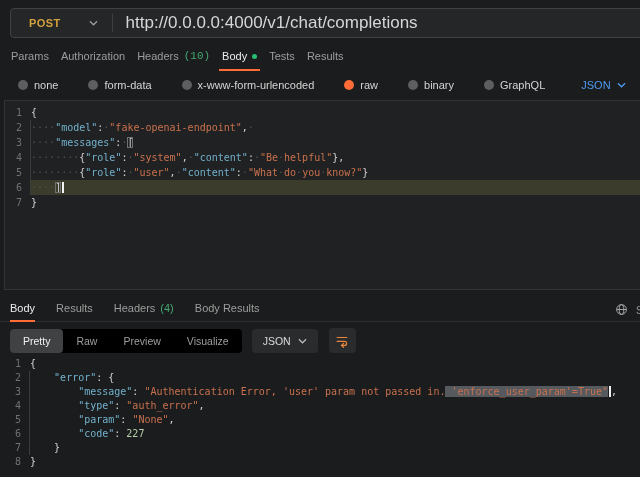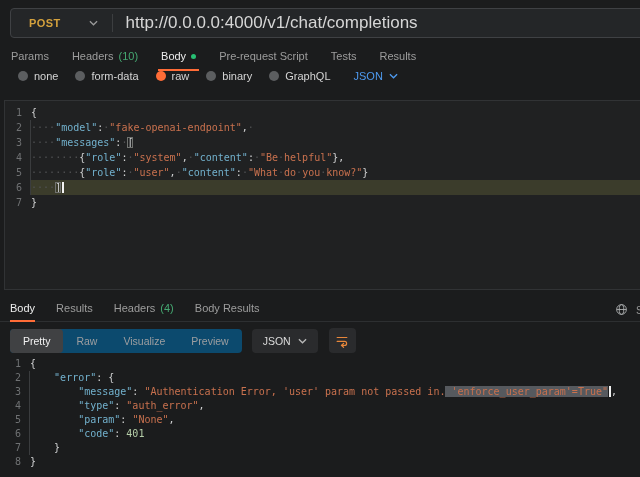--- a/index.html
+++ b/index.html
@@ -15,29 +15,29 @@
     position:absolute; left:10px; top:8px; width:636px; height:30px;
     background:#242628; border:1px solid #3f4144; border-radius:4px;
     display:flex; align-items:center;
   }
   .method { color:#d4a13d; font-weight:bold; font-size:11px; letter-spacing:.4px; padding:0 0 0 18px;text-align:center; }
   .method-chevron { color:#9a9a9a; margin-left:28px; display:flex; }
   .vdiv { width:1px; height:18px; background:#3c3e40; margin:0 13px 0 14px; }
   .url-text { color:#d6d6d6; font-size:17px; }
 
   
-  .req-tabs { position:absolute; left:11px; top:50px; display:flex; gap:23px; font-size:11px; color:#9d9d9d; }
+  .req-tabs { position:absolute; left:11px; top:50px; display:flex; gap:12px; font-size:11px; color:#9d9d9d; }
   .tab { position:relative; padding-bottom:9px; cursor:default; display:flex; align-items:center; gap:5px; }
-  .tab .count { color:#45a871; }
+  .tab .count { color:#45a871;font-family:Liberation Mono, monospace; }
   .tab.active { color:#ececec; }
   .tab.active::after { content:""; position:absolute; left:-3px; right:-3px; bottom:0; height:2px; background:#ff6c37; }
   .green-dot { width:5px; height:5px; border-radius:50%; background:#27bf73; display:inline-block; }
 
   
-  .modes { position:absolute; left:18px; top:70px; display:flex; gap:17px; align-items:center; font-size:11px; color:#d4d4d4; }
+  .modes { position:absolute; left:18px; top:79px; display:flex; gap:30px; align-items:center; font-size:11px; color:#d4d4d4; }
   .mode { display:flex; align-items:center; gap:6px; }
   .radio { width:10px; height:10px; border-radius:50%; background:#5c5e60; }
   .radio.sel { background:#ff6c37; }
   .json-select { color:#4e9af0; display:flex; align-items:center; gap:6px; margin-left:6px; font-size:11px; }
 
   
   .editor-box {
     position:absolute; left:4px; top:100px; width:640px; height:190px;
     border:1px solid #313335; background:#202122; padding-top:4px;
   }
@@ -62,21 +62,21 @@
   .rtab { position:relative; padding-bottom:8px; display:flex; gap:5px; }
   .rtab .count { color:#45a871; }
   .rtab.active { color:#ececec; }
   .rtab.active::after { content:""; position:absolute; left:0; right:0; bottom:0; height:2px; background:#ff6c37; }
   .resp-divider { position:absolute; left:0; top:321px; width:640px; height:1px; background:#2d2f31; }
   .globe-btn { position:absolute; left:615px; top:303px; display:flex; }
   .status-clip { position:absolute; left:636px; top:305px; width:4px; overflow:hidden; color:#9a9a9a; font-size:10px; white-space:nowrap; }
 
   
   .resp-toolbar { position:absolute; left:10px; top:328px; display:flex; align-items:center; }
-  .segmented { display:flex; background:#0c4a6e; border-radius:4px; font-size:10.5px; color:#9d9ea0; }
+  .segmented { display:flex; background:#000000; border-radius:4px; font-size:10.5px; color:#9d9ea0; }
   .seg { padding:6px 13px; border-radius:4px; cursor:default; }
   .seg.active { background:#404143; color:#f2f2f2; }
   .json-btn { margin-left:10px; background:#2a2b2d; border-radius:4px; padding:6px 11px; color:#dcdcdc;
               font-size:10.5px; display:flex; align-items:center; gap:7px; }
   .json-btn .chev { color:#b9b9b9; display:flex; }
   .wrap-btn { margin-left:11px; background:#2a2b2d; border-radius:4px; width:27px; height:25px;
               display:flex; align-items:center; justify-content:center; }
 
   .resp-editor { position:absolute; left:4px; top:357px; width:636px; }
 </style>
@@ -92,46 +92,50 @@
   </span>
   <span class="vdiv"></span>
   <span class="url-text">http://0.0.0.0:4000/v1/chat/completions</span>
 </div>
 
 <div class="req-tabs">
   <span class="tab">
       <span>Params</span>
     </span>
   <span class="tab">
+      <span>Authorization</span>
+    </span>
+  <span class="tab">
       <span>Headers</span>
       <span class="count">(10)</span>
     </span>
   <span class="tab active">
       <span>Body</span>
       <span class="green-dot"></span>
     </span>
   <span class="tab">
-      <span>Pre-request Script</span>
-    </span>
-  <span class="tab">
       <span>Tests</span>
     </span>
   <span class="tab">
       <span>Results</span>
     </span>
 </div>
 
 <div class="modes">
   <span class="mode">
       <span class="radio"></span>
       <span>none</span>
     </span>
   <span class="mode">
       <span class="radio"></span>
       <span>form-data</span>
+    </span>
+  <span class="mode">
+      <span class="radio"></span>
+      <span>x-www-form-urlencoded</span>
     </span>
   <span class="mode">
       <span class="radio sel"></span>
       <span>raw</span>
     </span>
   <span class="mode">
       <span class="radio"></span>
       <span>binary</span>
     </span>
   <span class="mode">
@@ -201,22 +205,22 @@
       <ellipse cx="8" cy="8" rx="2.8" ry="6"></ellipse>
       <path d="M2 8h12"></path>
   </svg>
 </span>
 <span class="status-clip">S</span>
 
 <div class="resp-toolbar">
   <div class="segmented">
     <span class="seg active">Pretty</span>
     <span class="seg">Raw</span>
+    <span class="seg">Preview</span>
     <span class="seg">Visualize</span>
-    <span class="seg">Preview</span>
   </div>
   <span class="json-btn">
     <span>JSON</span>
     <span class="chev">
       <svg width="9" height="6" viewBox="0 0 10 6" fill="none" stroke="currentColor" stroke-width="1.4">
           <path d="M1 1l4 4 4-4"></path>
         </svg>
     </span>
   </span>
   <span class="wrap-btn">
@@ -245,21 +249,21 @@
       <div class="code-line">
         <span class="gutter">4</span>
         <span class="lc guide"><span class="tk-w">        </span><span class="tk-k">"type"</span><span class="tk-p">: </span><span class="tk-s">"auth_error"</span><span class="tk-p">,</span></span>
       </div>
       <div class="code-line">
         <span class="gutter">5</span>
         <span class="lc guide"><span class="tk-w">        </span><span class="tk-k">"param"</span><span class="tk-p">: </span><span class="tk-s">"None"</span><span class="tk-p">,</span></span>
       </div>
       <div class="code-line">
         <span class="gutter">6</span>
-        <span class="lc guide"><span class="tk-w">        </span><span class="tk-k">"code"</span><span class="tk-p">: </span><span class="tk-n">401</span></span>
+        <span class="lc guide"><span class="tk-w">        </span><span class="tk-k">"code"</span><span class="tk-p">: </span><span class="tk-n">227</span></span>
       </div>
       <div class="code-line">
         <span class="gutter">7</span>
         <span class="lc guide"><span class="tk-w">    </span><span class="tk-p">}</span></span>
       </div>
       <div class="code-line">
         <span class="gutter">8</span>
         <span class="lc"><span class="tk-p">}</span></span>
       </div>
     </div>

